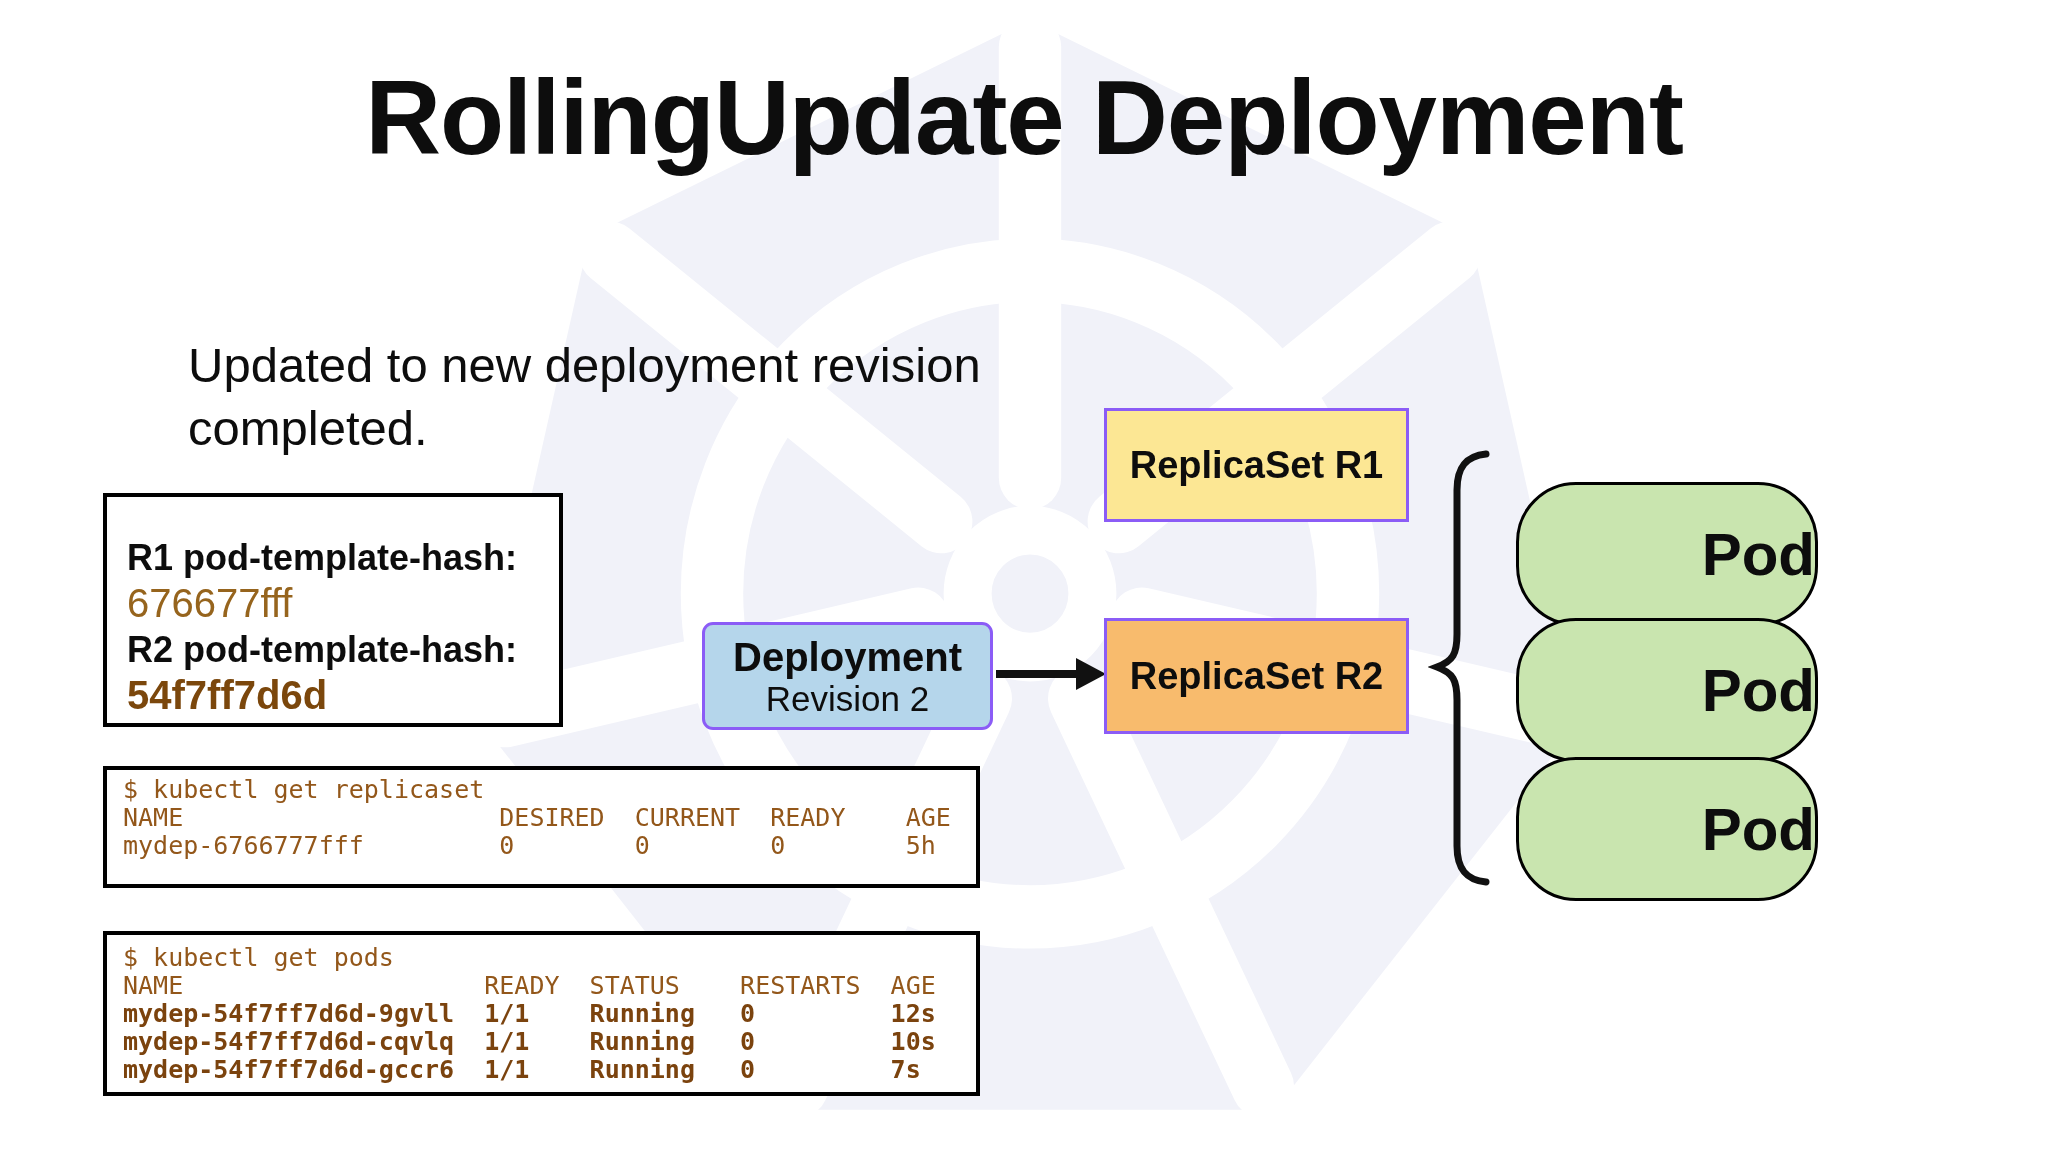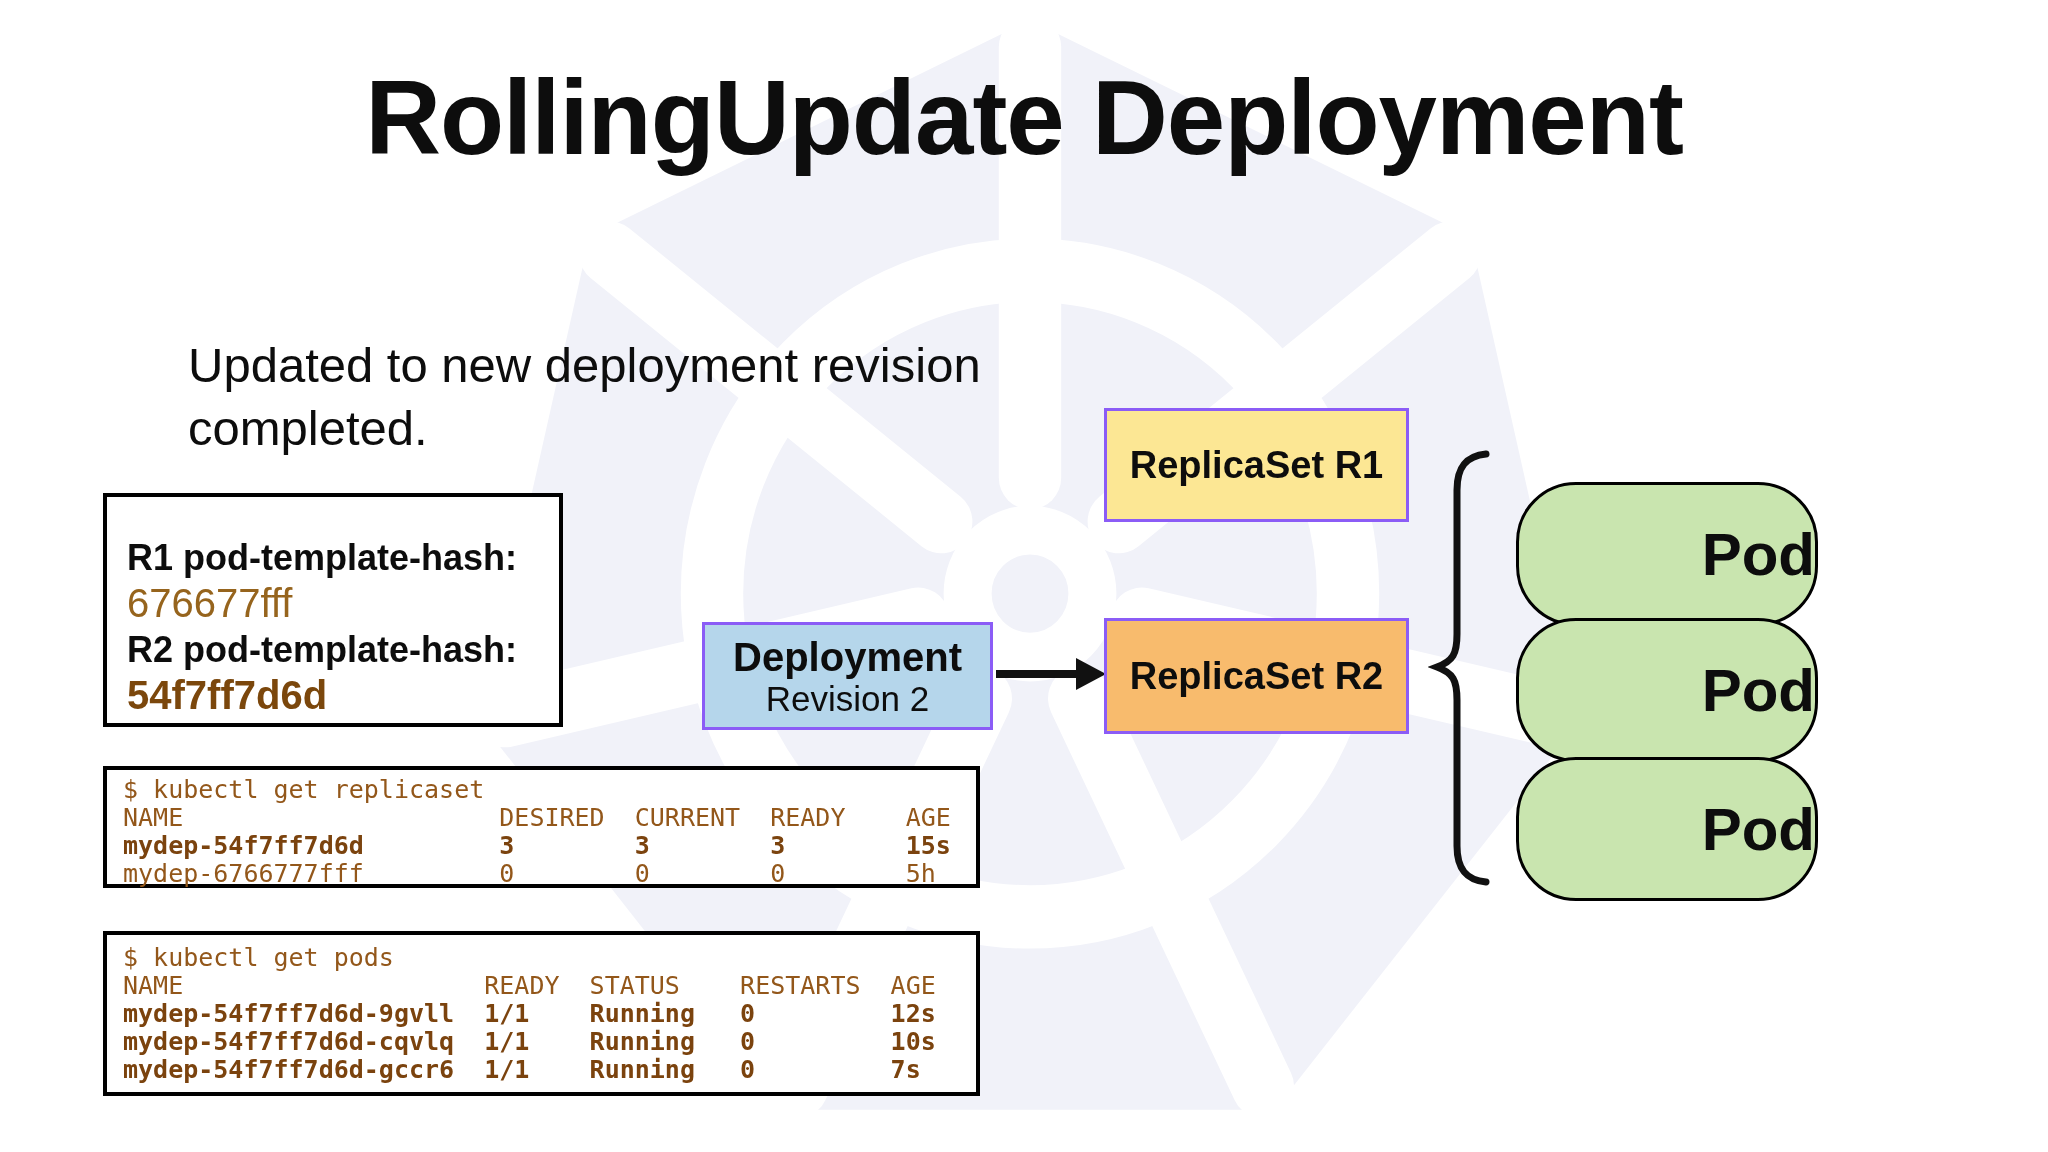--- a/index.html
+++ b/index.html
@@ -45,21 +45,21 @@
     font-size:25px; line-height:28px; color:#93571a;
   }
   .tline.b { font-weight:bold; color:#7b430e; }
 
   
   .dbox {
     position:absolute; border:3px solid #8b5cf6; box-sizing:border-box;
     display:flex; flex-direction:column; align-items:center; justify-content:center;
     z-index:2;
   }
-  .deploy { left:702px; top:622px; width:291px; height:108px; background:#b5d6eb; }
+  .deploy { left:702px; top:622px; width:291px; height:108px; background:#b5d6eb;border-radius:11px; }
   .deploy .t1 { font-size:40px; font-weight:bold; line-height:46px; }
   .deploy .t2 { font-size:35px; font-weight:normal; line-height:38px; }
   .rbox { left:1104px; width:305px; font-size:38px; font-weight:bold; }
   .r1 { top:408px; height:114px; background:#fce794; }
   .r2 { top:618px; height:116px; background:#f8bb6d; }
 
   
   .arrow-line { position:absolute; left:996px; top:670px; width:82px; height:8px; background:#111; z-index:2; }
   .arrow-head {
     position:absolute; left:1076px; top:658px; width:0; height:0; z-index:2;
@@ -111,21 +111,20 @@
   <div class="hash-box">
     <div class="hash-label">R1 pod-template-hash:</div>
     <div class="hash-val">676677fff</div>
     <div class="hash-label">R2 pod-template-hash:</div>
     <div class="hash-val b">54f7ff7d6d</div>
   </div>
 
   <div class="terminal rs">
     <div class="tline">$ kubectl get replicaset</div>
     <div class="tline">NAME                     DESIRED  CURRENT  READY    AGE</div>
-    <div class="tline b">mydep-54f7ff7d6d         3        3        3        15s</div>
     <div class="tline">mydep-6766777fff         0        0        0        5h</div>
   </div>
 
   <div class="terminal pods">
     <div class="tline">$ kubectl get pods</div>
     <div class="tline">NAME                    READY  STATUS    RESTARTS  AGE</div>
     <div class="tline b">mydep-54f7ff7d6d-9gvll  1/1    Running   0         12s</div>
     <div class="tline b">mydep-54f7ff7d6d-cqvlq  1/1    Running   0         10s</div>
     <div class="tline b">mydep-54f7ff7d6d-gccr6  1/1    Running   0         7s</div>
   </div>

